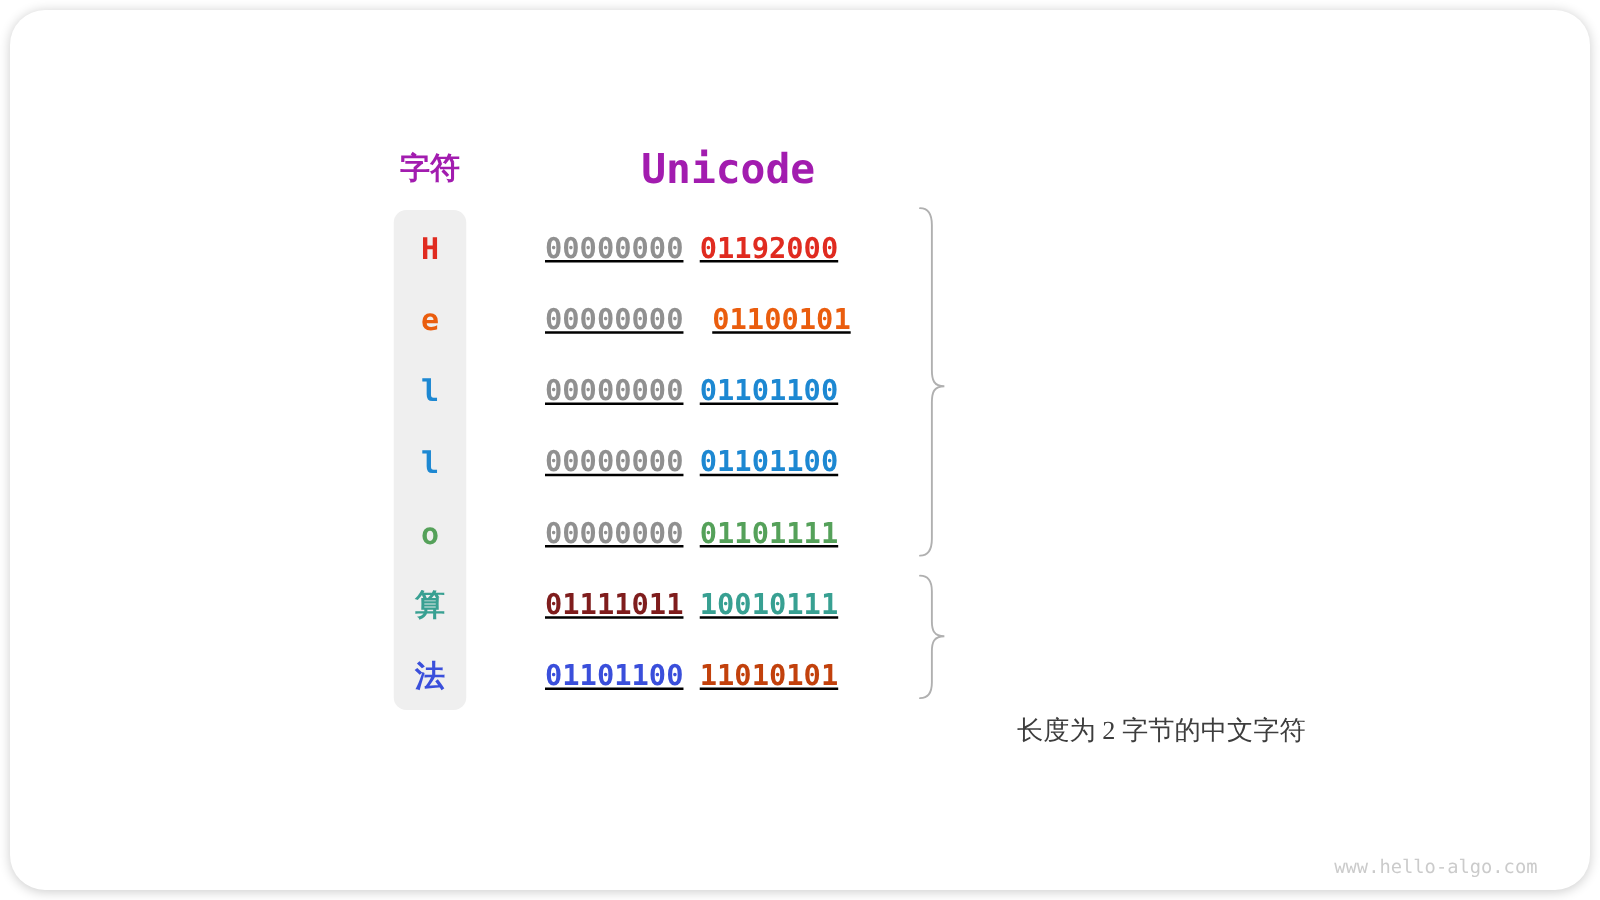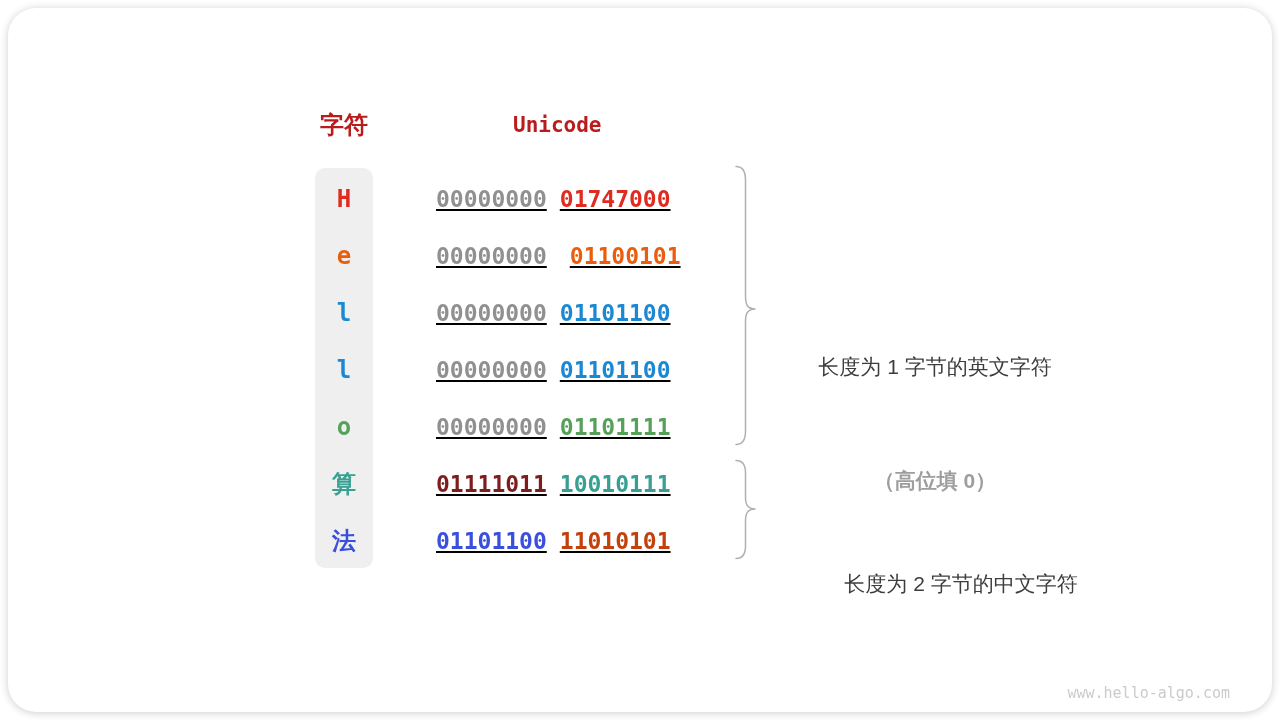--- a/index.html
+++ b/index.html
@@ -20,36 +20,36 @@
     left: 8px;
     top: 8px;
     width: 1264px;
     height: 704px;
     background: #ffffff;
     border-radius: 28px;
     box-shadow: 0 1px 9px rgba(0,0,0,0.20);
   }
   .hdr {
     position: absolute;
-    top: 100px;
+    top: 110px;
     height: 34px;
     line-height: 34px;
-    color: #b91c1c;
+    color: #a21caf;
     font-weight: bold;
     font-size: 24px;
   }
   .hdr-char {
     left: 307px;
     width: 58px;
     text-align: center;
   }
   .hdr-unicode {
     left: 505px;
     font-family: "DejaVu Sans Mono", monospace;
-    font-size: 21px;
+    font-size: 33px;
     text-align: right;
   }
   .char-col-bg {
     position: absolute;
     left: 307px;
     top: 160px;
     width: 58px;
     height: 400px;
     background: #efefef;
     border-radius: 10px;
@@ -124,21 +124,21 @@
 <div class="canvas">
   <div class="card">
 
     <div class="hdr hdr-char">字符</div>
     <div class="hdr hdr-unicode">Unicode</div>
 
     <div class="char-col-bg"></div>
 
     <div class="row" style="top:162.5px">
       <div class="cell-char" style="color: rgb(224, 43, 32);">H</div>
-      <div class="cell-bin"><span class="byte-high" style="color: rgb(144, 144, 144);">00000000</span><span class="byte-low" style="color: rgb(224, 43, 32);">01747000</span></div>
+      <div class="cell-bin"><span class="byte-high" style="color: rgb(144, 144, 144);">00000000</span><span class="byte-low" style="color: rgb(224, 43, 32);">01192000</span></div>
     </div>
 
     <div class="row" style="top:219.5px">
       <div class="cell-char" style="color: rgb(234, 93, 14);">e</div>
       <div class="cell-bin"><span class="byte-high" style="color: rgb(144, 144, 144);">00000000</span><span class="byte-low" style="color: rgb(234, 93, 14); margin-left: 10px;">01100101</span></div>
     </div>
 
     <div class="row" style="top:276.5px">
       <div class="cell-char" style="color: rgb(29, 136, 210);">l</div>
       <div class="cell-bin"><span class="byte-high" style="color: rgb(144, 144, 144);">00000000</span><span class="byte-low" style="color: rgb(29, 136, 210);">01101100</span></div>
@@ -165,25 +165,21 @@
     </div>
 
     <svg class="brace" style="left:726px; top:157px;" width="24" height="282" viewBox="0 0 24 282">
       <path d="M 2 1.5 C 8.5 1.5 11.5 6 11.5 15 L 11.5 131 C 11.5 139 13 144 21.5 144 C 13 144 11.5 149 11.5 157 L 11.5 266 C 11.5 275 8.5 279.5 2 279.5"></path>
     </svg>
 
     <svg class="brace" style="left:726px; top:451px;" width="24" height="102" viewBox="0 0 24 102">
       <path d="M 2 1.5 C 8.5 1.5 11.5 6 11.5 14 L 11.5 38 C 11.5 45 13 50 21.5 50 C 13 50 11.5 55 11.5 62 L 11.5 87 C 11.5 95 8.5 99.5 2 99.5"></path>
     </svg>
 
-    <div class="anno" style="left:742px; top:264px; width:370px;">
-      <div>长度为 1 字节的英文字符</div>
-      <div class="sub">（高位填 0）</div>
-    </div>
 
-    <div class="anno" style="left:768px; top:481px; width:370px;">
+    <div class="anno" style="left:736px; top:481px; width:370px;font-family:Liberation Serif, serif;">
       <div>长度为 2 字节的中文字符</div>
     </div>
 
     <div class="watermark">www.hello-algo.com</div>
 
   </div>
 </div>
 
 </body></html>

